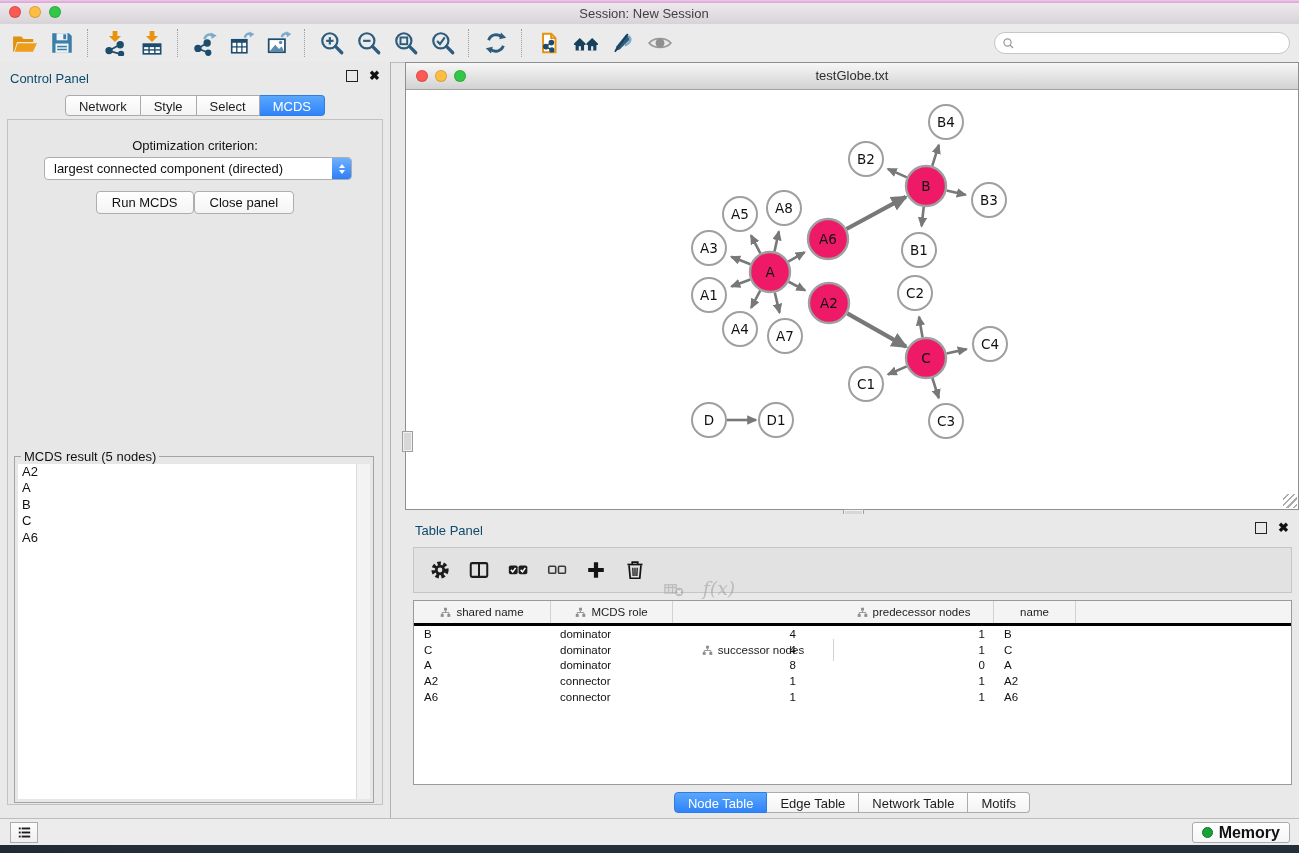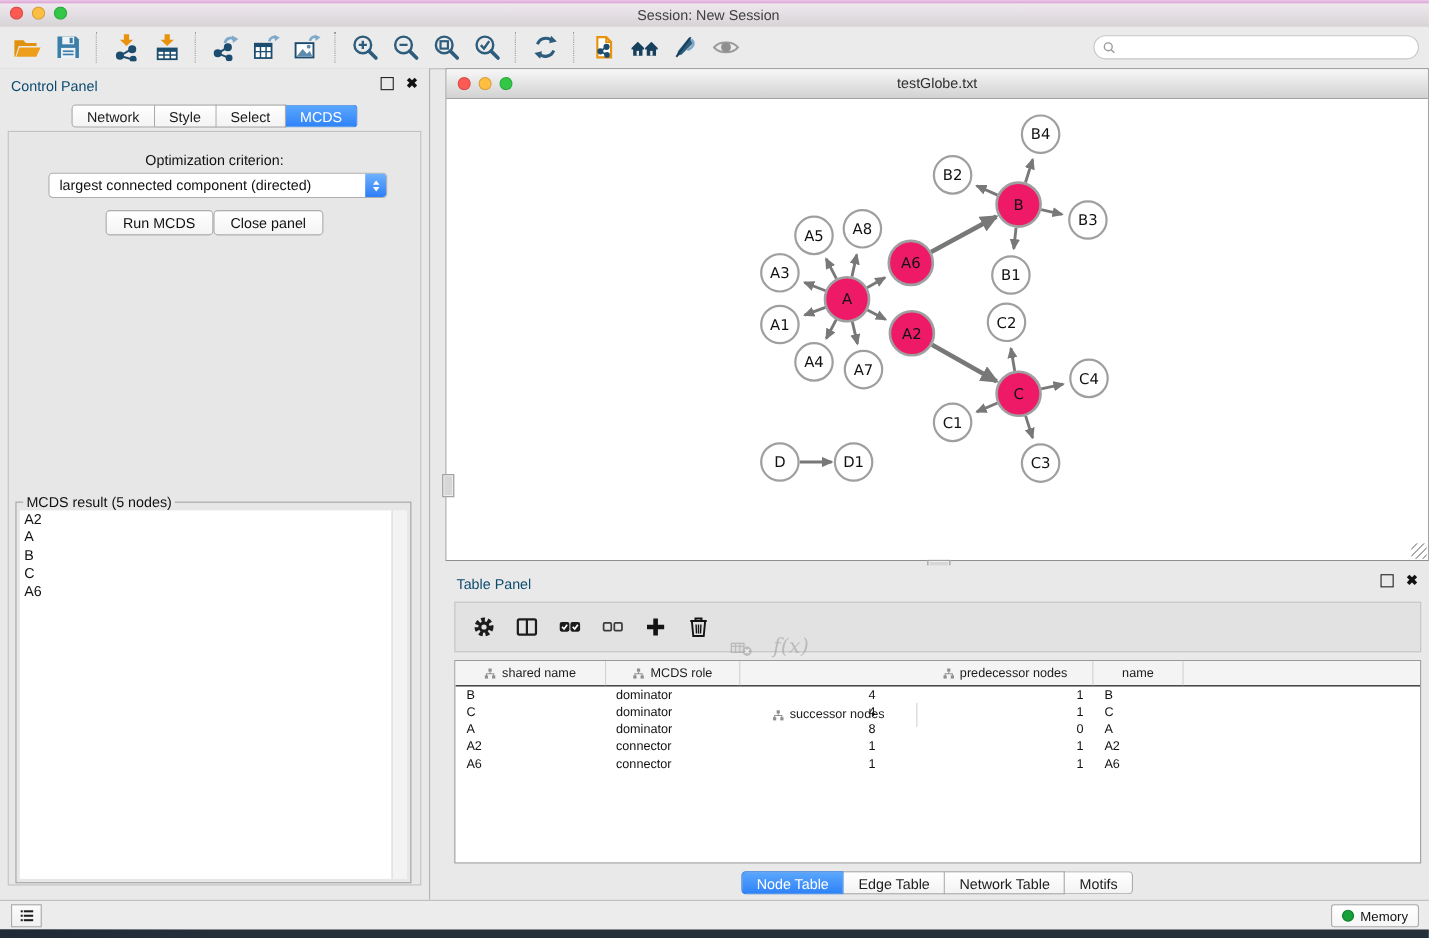--- a/index.html
+++ b/index.html
@@ -57,35 +57,35 @@
   .h-grip{position:absolute;left:843px;top:509px;width:19px;height:8px;background:#d7d7d7;border:1px solid #9f9f9f;box-shadow:inset 0 0 0 1px #efefef;}
   .graph-label{font-family:"DejaVu Sans",sans-serif;font-size:13.5px;fill:#111;}
   
   .table-panel{position:absolute;left:405px;top:514px;right:0;height:304px;background:#e9e9e9;}
   .tp-toolbar{position:absolute;left:8px;right:7px;top:33px;height:46px;background:#e2e2e2;border:1px solid #c6c6c6;display:flex;align-items:center;padding-left:15px;gap:17px;box-sizing:border-box;}
   .tp-icon{width:22px;height:22px;display:flex;align-items:center;justify-content:center;background:none;border:none;padding:0;cursor:pointer;}
   .tp-icon svg{width:22px;height:22px;}
   .tp-icon.disabled{opacity:.55;cursor:default;margin-top:36px;}
   .fx{font-family:"DejaVu Serif",serif;font-style:italic;font-size:19px;color:#9a9a9a;line-height:22px;}
   .tp-table{position:absolute;left:8px;right:7px;top:86px;bottom:33px;background:#fff;border:1px solid #9a9a9a;overflow:hidden;}
-  .thead{display:flex;height:22px;border-bottom:1px solid #000000;background:#f4f4f4;}
+  .thead{display:flex;height:22px;border-bottom:3px solid #000000;background:#f4f4f4;}
   .th{display:flex;align-items:center;justify-content:center;gap:5px;font-size:11.5px;color:#1c1c1c;border-right:1px solid #d2d2d2;box-sizing:border-box;height:22px;}
   .th svg{width:11px;height:11px;}
   .trow{display:flex;height:15.8px;align-items:center;}
   .td{font-size:11.5px;color:#111;box-sizing:border-box;white-space:nowrap;overflow:hidden;}
   .td.a-left{text-align:left;padding-left:10px;}
   .td.a-left2{text-align:left;padding-left:9px;}
   .td.a-right{text-align:right;padding-right:38px;}
   .td.a-right2{text-align:right;padding-right:9px;}
   .tp-tabs{position:absolute;bottom:5px;left:0;right:0;display:flex;justify-content:center;}
   
   .statusbar{position:absolute;left:0;top:818px;right:0;height:27px;background:#ececec;border-top:1px solid #bdbdbd;box-sizing:border-box;}
   .status-list-btn{position:absolute;left:10px;top:3px;width:28px;height:21px;background:linear-gradient(#fcfcfc,#f0f0f0);border:1px solid #ababab;display:flex;align-items:center;justify-content:center;padding:0;cursor:pointer;}
   .status-list-btn svg{width:17px;height:17px;}
-  .memory-btn{position:absolute;right:9px;top:3px;height:21px;background:linear-gradient(#ffffff,#f6f6f6);border:1px solid #ababab;border-radius:3px;display:flex;align-items:center;gap:6px;padding:0 9px;font-size:12px;color:#111;cursor:pointer;font-family:"Liberation Sans",sans-serif;}
+  .memory-btn{position:absolute;right:9px;top:3px;height:21px;background:linear-gradient(#ffffff,#f6f6f6);border:1px solid #ababab;border-radius:3px;display:flex;align-items:center;gap:6px;padding:0 9px;font-size:16px;color:#111;cursor:pointer;font-family:"Liberation Sans",sans-serif;font-weight:bold;}
   .mem-dot{width:11px;height:11px;border-radius:50%;background:#18a138;border:1px solid #0e7d28;box-sizing:border-box;}
   .desktop{position:absolute;left:0;top:845px;right:0;height:8px;background:linear-gradient(90deg,#202a36,#35415200 15%),#242f3c;}
 </style>
 </head>
 <body>
 
 <svg class="defs" aria-hidden="true">
   <defs>
     <symbol id="sym-open-session" viewBox="0 0 24 24">
       <path d="M1 20 L1 6 L8.6 6 L10.6 8.4 L19.6 8.4 L19.6 11 L4.6 11 L1.8 20 Z" fill="#e0920f"></path>

